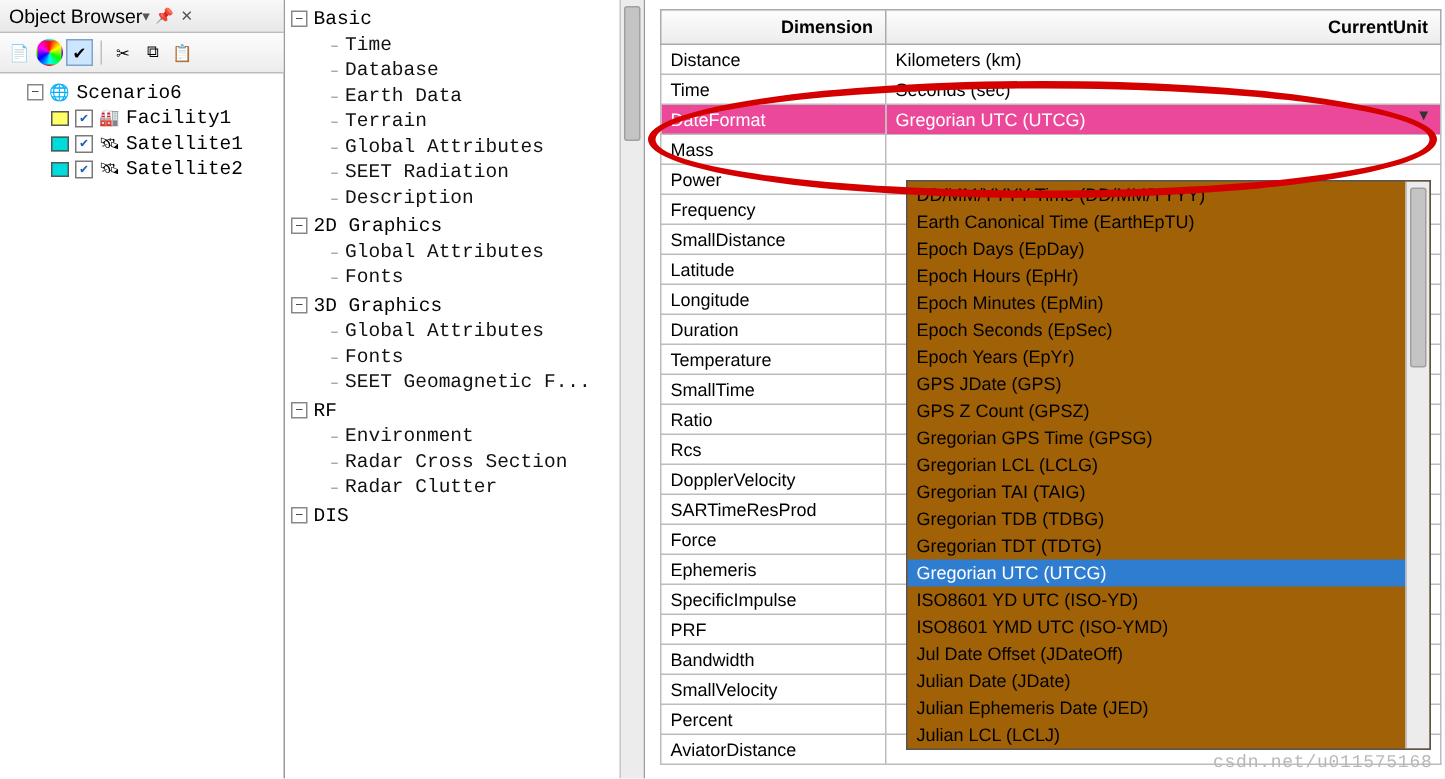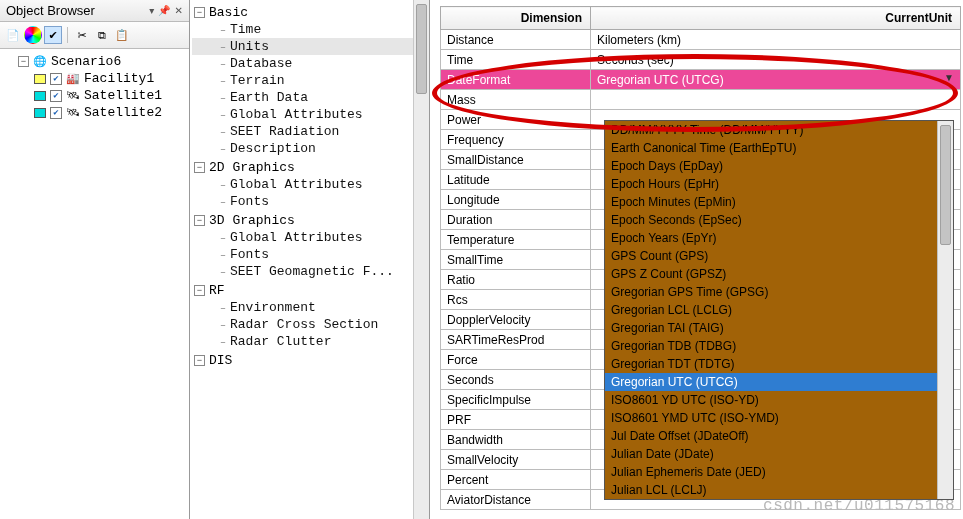--- a/index.html
+++ b/index.html
@@ -20,21 +20,20 @@
     display: flex;
     flex-direction: column;
   }
   .panel-header {
     background: linear-gradient(#f8f8f8, #e8e8e8);
     border-bottom: 1px solid #bbb;
     padding: 3px 6px;
     font-size: 13px;
     display: flex;
     align-items: center;
-    justify-content: space-between;
   }
   .panel-header-title { font-weight: normal; }
   .panel-header-controls { display: flex; gap: 4px; color: #555; font-size: 10px; }
   .toolbar {
     background: linear-gradient(#fdfdfd,#ececec);
     border-bottom: 1px solid #bbb;
     padding: 4px;
     display: flex;
     align-items: center;
     gap: 2px;
@@ -163,21 +162,21 @@
     border-radius: 50% / 50%;
     pointer-events: none;
     z-index: 20;
   }
   .ellipse1 { left: 432px; top: 54px; width: 526px; height: 78px; }
 
   .watermark {
     position: absolute;
     right: 8px; bottom: 4px;
     color: #b8b8b8;
-    font-size: 16px;
+    font-size: 12px;
     font-family: "Courier New", monospace;
     letter-spacing: 0.5px;
     z-index: 5;
   }
 </style>
 </head>
 <body>
 
 <div class="container">
 
@@ -229,24 +228,23 @@
   </div>
 
   <div class="middle-panel">
     <div class="prop-tree" id="prop-tree">
         <div class="prop-group">
           <div class="prop-head">
             <span class="expander">−</span>
             <span>Basic</span>
           </div>
           <div class="prop-item"><span class="bullet">–</span>Time</div>
-          <div class="prop-item selected"><span class="bullet">–</span>Units</div>
           <div class="prop-item"><span class="bullet">–</span>Database</div>
+          <div class="prop-item"><span class="bullet">–</span>Earth Data</div>
           <div class="prop-item"><span class="bullet">–</span>Terrain</div>
-          <div class="prop-item"><span class="bullet">–</span>Earth Data</div>
           <div class="prop-item"><span class="bullet">–</span>Global Attributes</div>
           <div class="prop-item"><span class="bullet">–</span>SEET Radiation</div>
           <div class="prop-item"><span class="bullet">–</span>Description</div>
         </div>
         <div class="prop-group">
           <div class="prop-head">
             <span class="expander">−</span>
             <span>2D Graphics</span>
           </div>
           <div class="prop-item"><span class="bullet">–</span>Global Attributes</div>
@@ -353,21 +351,21 @@
           </tr>
           <tr>
             <td class="dim-col">SARTimeResProd</td>
             <td class="unit-col"></td>
           </tr>
           <tr>
             <td class="dim-col">Force</td>
             <td class="unit-col"></td>
           </tr>
           <tr>
-            <td class="dim-col">Seconds</td>
+            <td class="dim-col">Ephemeris</td>
             <td class="unit-col"></td>
           </tr>
           <tr>
             <td class="dim-col">SpecificImpulse</td>
             <td class="unit-col"></td>
           </tr>
           <tr>
             <td class="dim-col">PRF</td>
             <td class="unit-col"></td>
           </tr>
@@ -396,21 +394,21 @@
   <div class="dd-scroll">
       <div class="th"></div>
     </div>
 <div class="dd-item">DD/MM/YYYY Time (DD/MM/YYYY)</div>
     <div class="dd-item">Earth Canonical Time (EarthEpTU)</div>
     <div class="dd-item">Epoch Days (EpDay)</div>
     <div class="dd-item">Epoch Hours (EpHr)</div>
     <div class="dd-item">Epoch Minutes (EpMin)</div>
     <div class="dd-item">Epoch Seconds (EpSec)</div>
     <div class="dd-item">Epoch Years (EpYr)</div>
-    <div class="dd-item">GPS Count (GPS)</div>
+    <div class="dd-item">GPS JDate (GPS)</div>
     <div class="dd-item">GPS Z Count (GPSZ)</div>
     <div class="dd-item">Gregorian GPS Time (GPSG)</div>
     <div class="dd-item">Gregorian LCL (LCLG)</div>
     <div class="dd-item">Gregorian TAI (TAIG)</div>
     <div class="dd-item">Gregorian TDB (TDBG)</div>
     <div class="dd-item">Gregorian TDT (TDTG)</div>
     <div class="dd-item sel">Gregorian UTC (UTCG)</div>
     <div class="dd-item">ISO8601 YD UTC (ISO-YD)</div>
     <div class="dd-item">ISO8601 YMD UTC (ISO-YMD)</div>
     <div class="dd-item">Jul Date Offset (JDateOff)</div>

